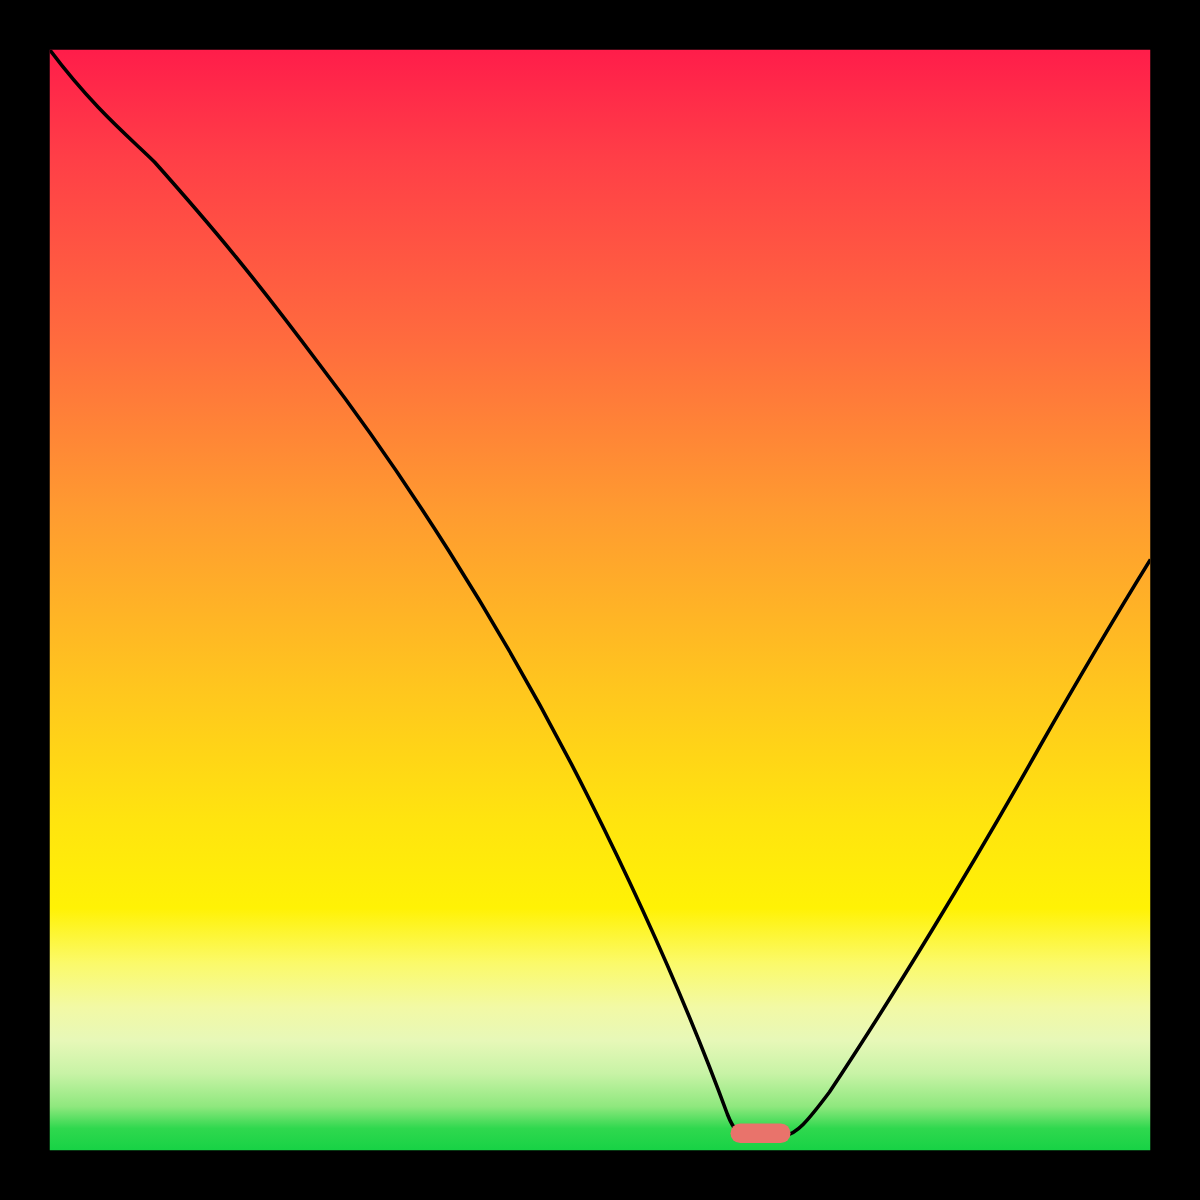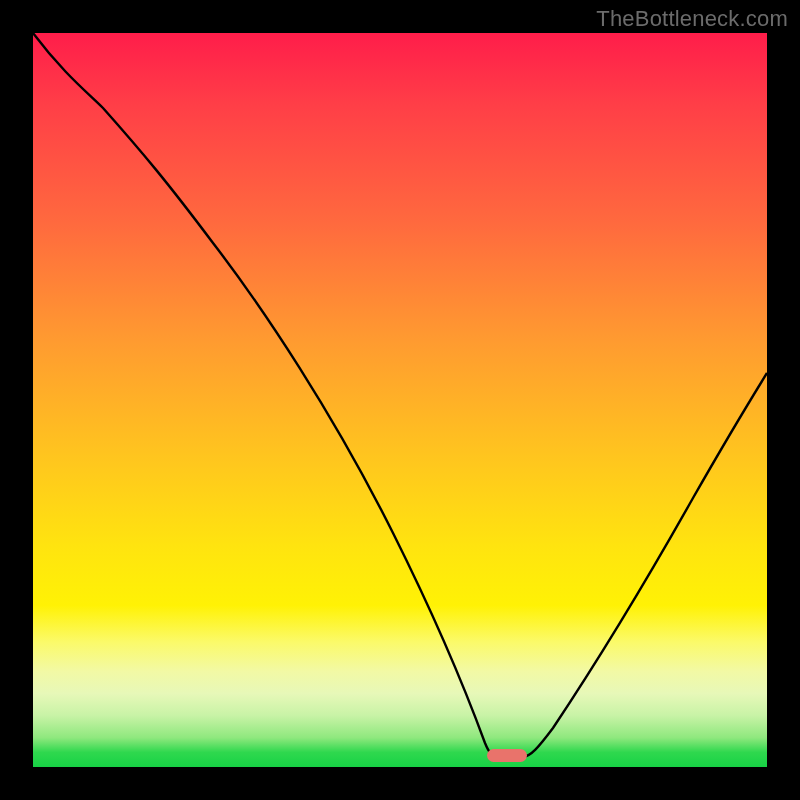--- a/index.html
+++ b/index.html
@@ -87,14 +87,13 @@
                C 456 720, 459 723, 465 724
                L 490 724
                C 498 723, 505 715, 520 695
                C 560 635, 615 545, 660 465
                C 700 395, 734 340, 734 340" fill="none" stroke="#000" stroke-width="2.4"></path>
     </svg>
 
     <div class="pink-pill" style="left:454px; top:716px;"></div>
   </div>
 
-  <div class="watermark">TheBottleneck.com</div>
 </div>
 
 </body></html>

